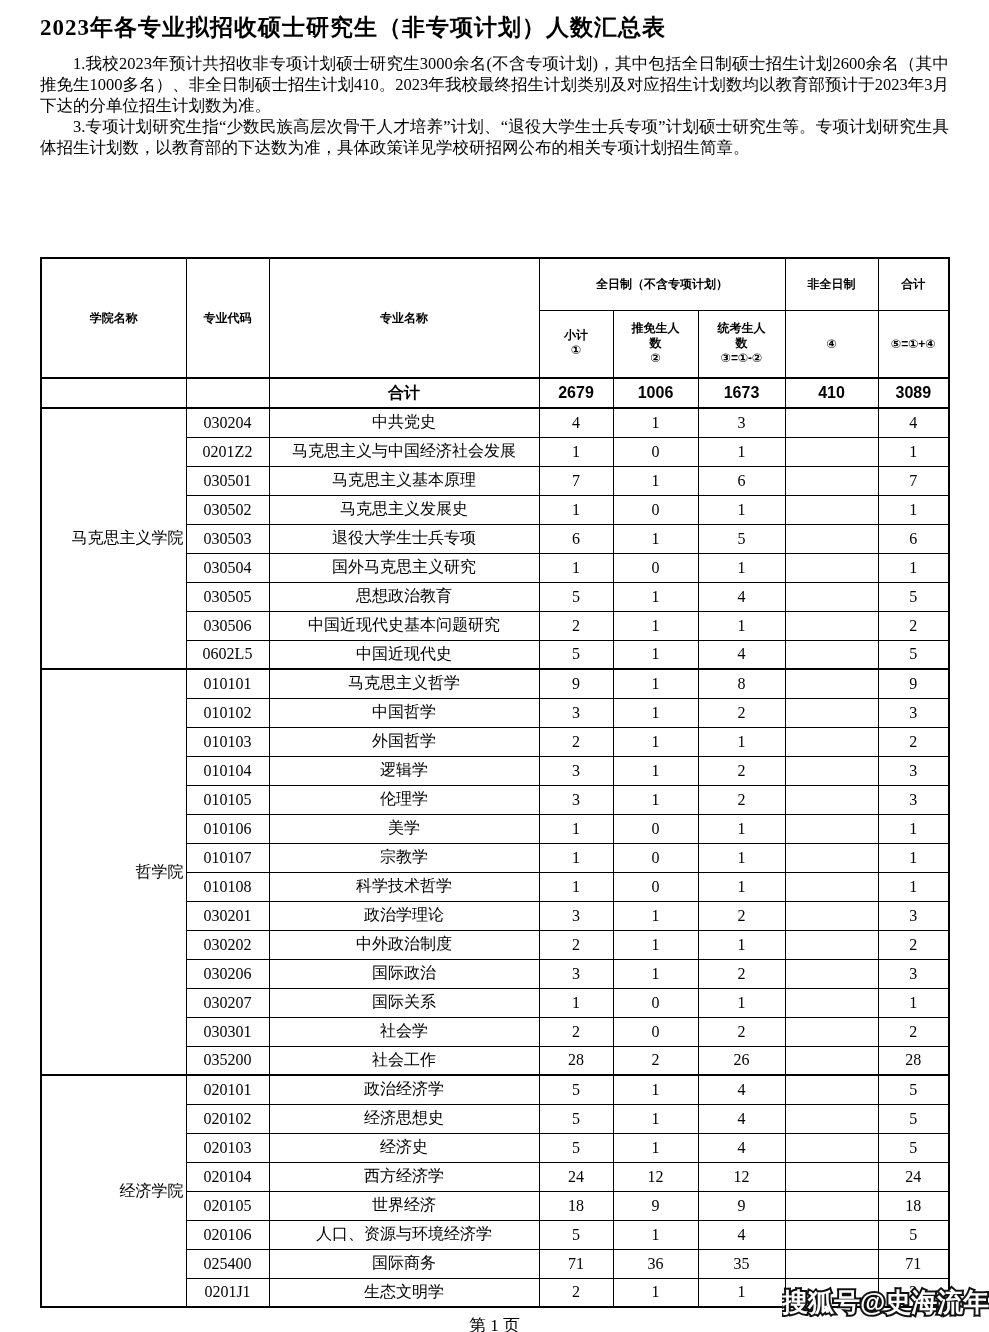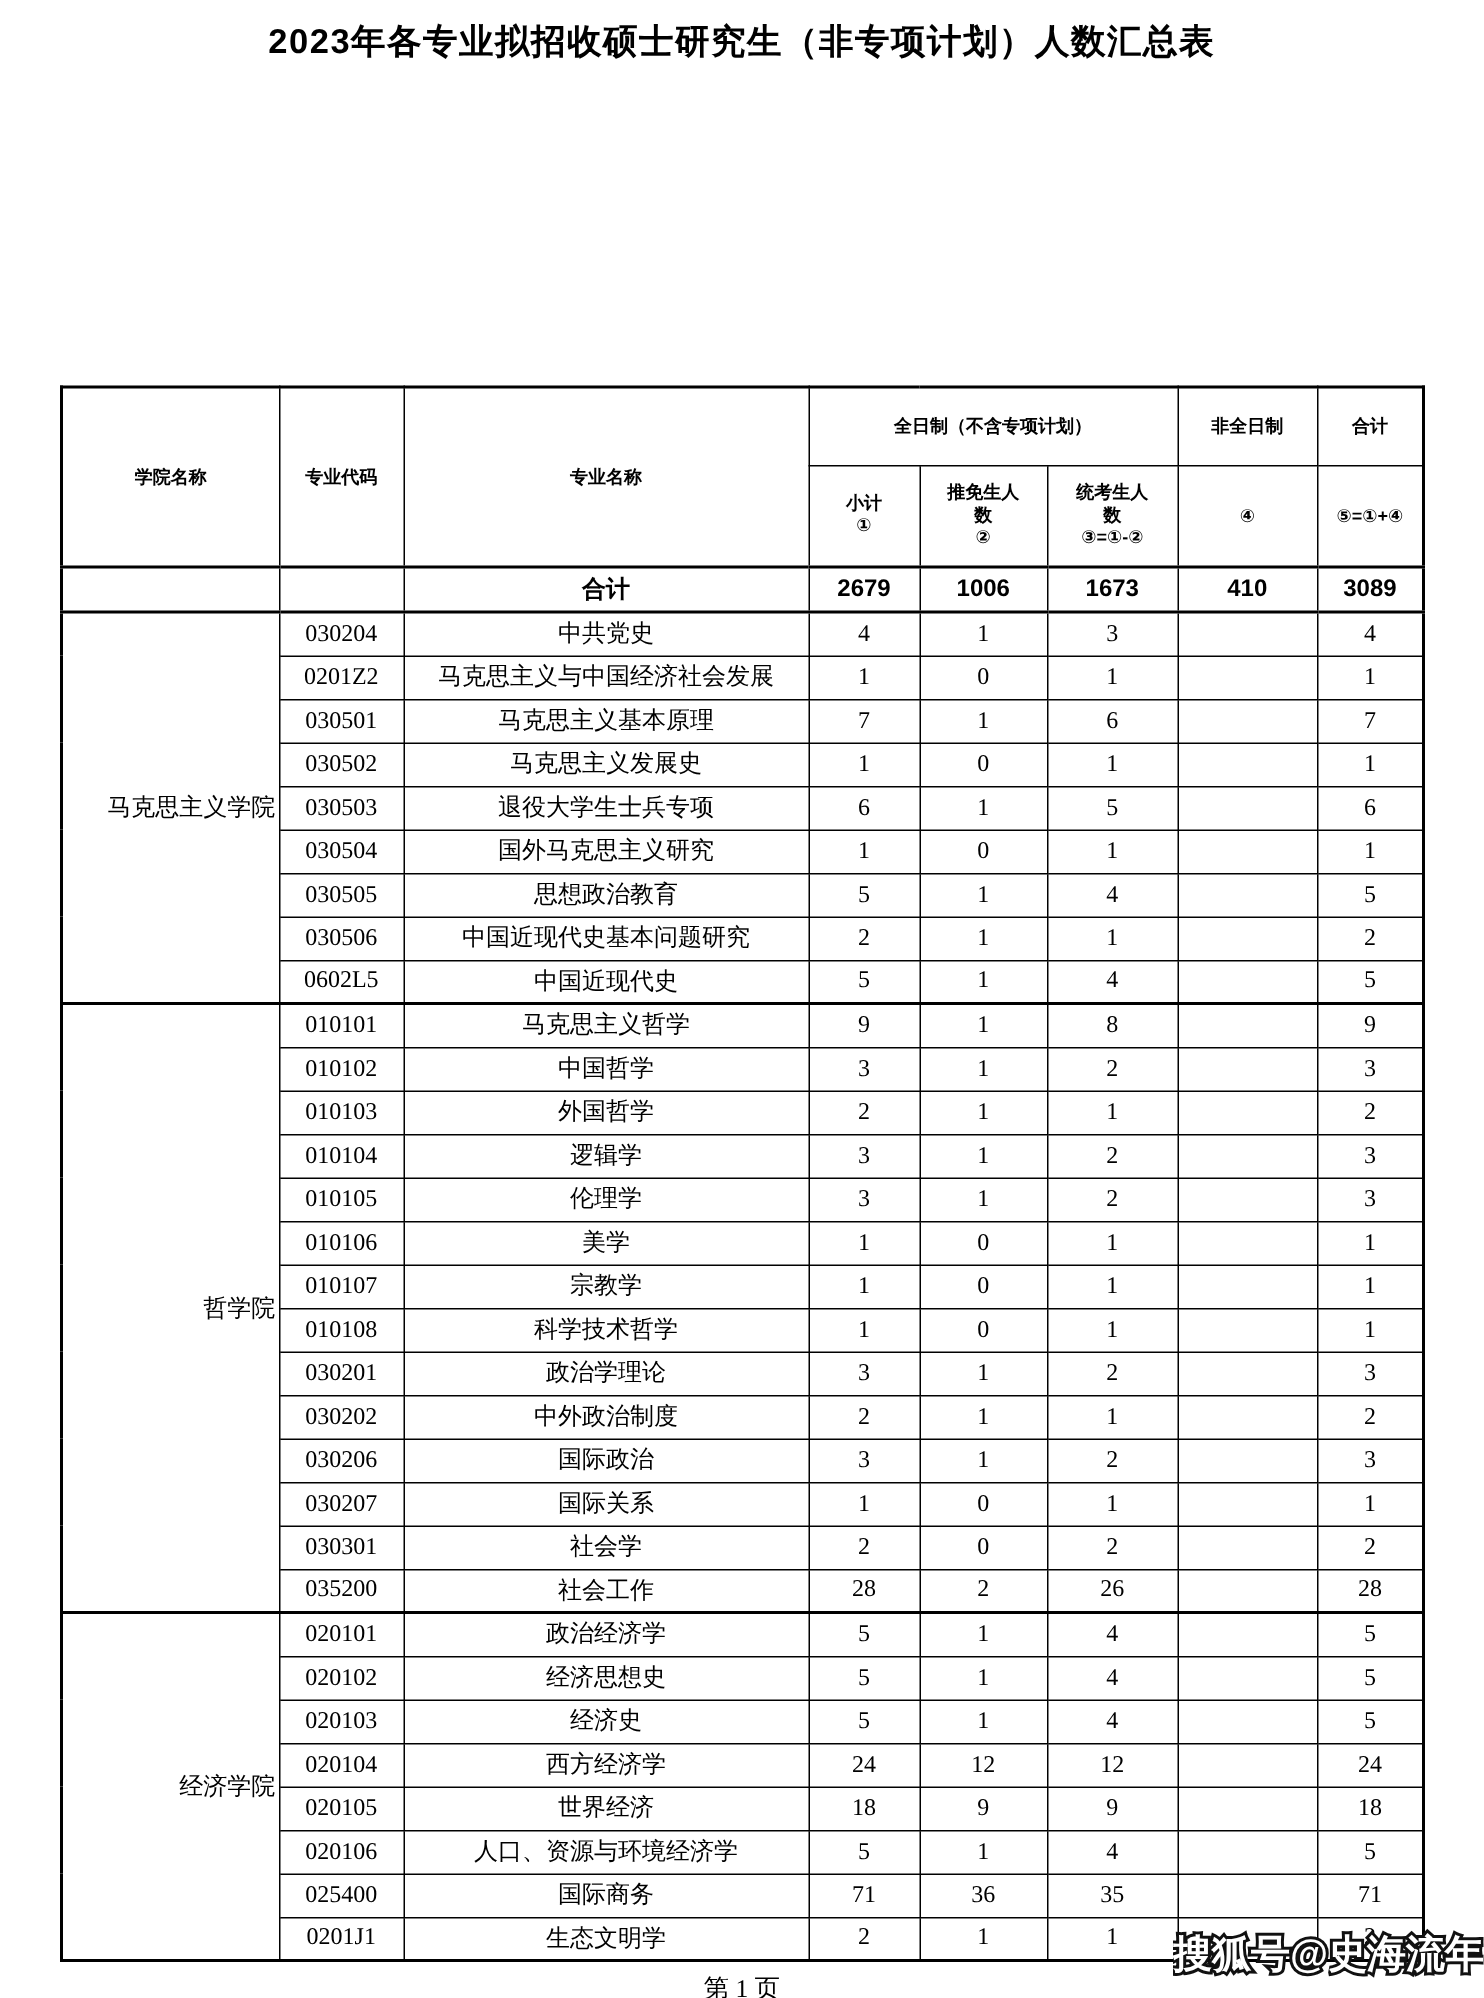--- a/index.html
+++ b/index.html
@@ -9,24 +9,23 @@
     background: #ffffff;
     color: #000;
     overflow: hidden;
     position: relative;
     font-family: "Liberation Serif", "DejaVu Serif", serif;
   }
   .page { padding: 12px 40px 0 40px; }
 
   .doc-title {
     margin: 0 0 10px 0;
-    text-align: center;
     font-size: 23px;
     font-weight: bold;
-    font-family: Liberation Sans, sans-serif;
+    font-family: Liberation Serif, serif;
     letter-spacing: 1px;
   }
 
   .notes { height: 198px; overflow: hidden; }
   .note {
     margin: 0;
     text-indent: 2em;
     font-size: 16.5px;
     line-height: 21px;
     text-align: justify;
@@ -89,20 +88,22 @@
   }
 </style>
 </head>
 <body>
 
 <div class="page">
 
   <h1 class="doc-title">2023年各专业拟招收硕士研究生（非专项计划）人数汇总表</h1>
 
   <div class="notes">
+      <p class="note"><span class="seg">1.我校2023年预计共招收非专项计划硕士研究生3000余名(不含专项计划)，其中包括全日制硕士招生计划2600余名（其中推免生1000多名）、非全日制硕士招生计划410。2023年我校最终招生计划类别及对应招生计划数均以教育部预计于2023年3月下达的分单位招生计划数为准。</span></p>
+      <p class="note"><span class="seg">3.专项计划研究生指“少数民族高层次骨干人才培养”计划、“退役大学生士兵专项”计划硕士研究生等。专项计划研究生具体招生计划数，以教育部的下达数为准，具体政策详见学校研招网公布的相关专项计划招生简章。</span></p>
     </div>
 
   <table class="summary">
     <colgroup>
       <col style="width:145px">
         <col style="width:83px">
         <col style="width:270px">
       <col style="width:74px">
         <col style="width:85px">
         <col style="width:87px">

